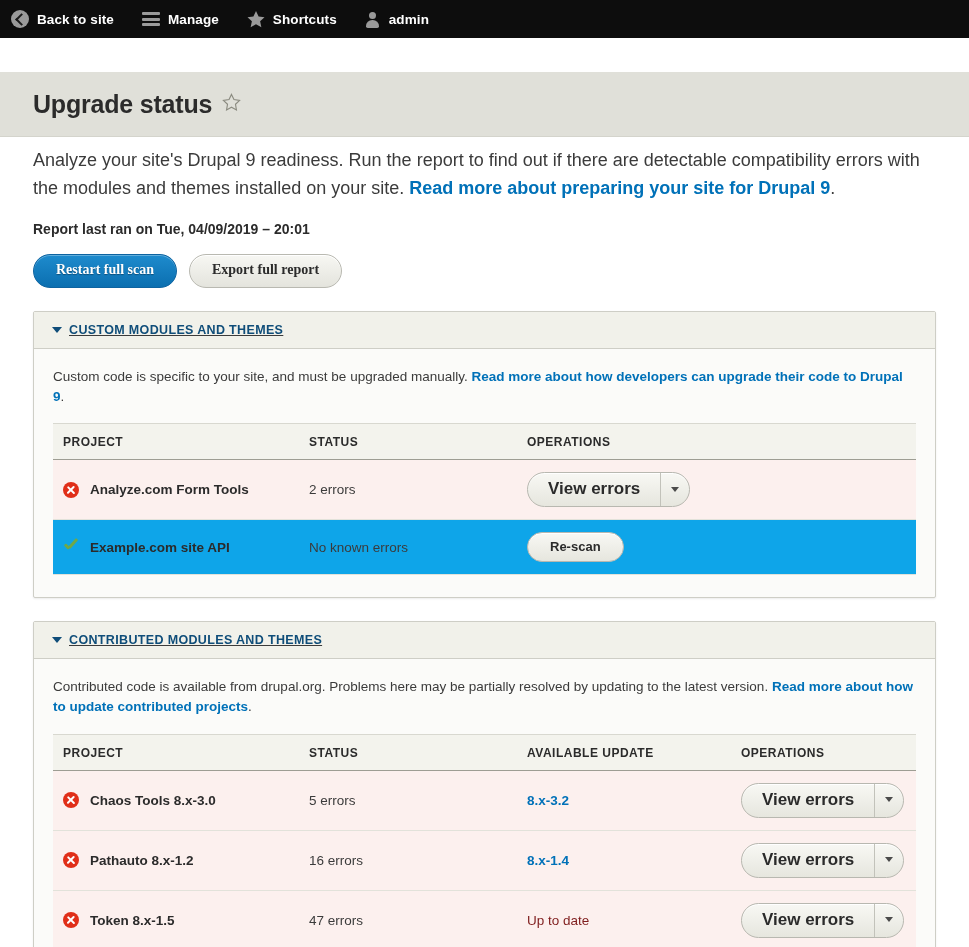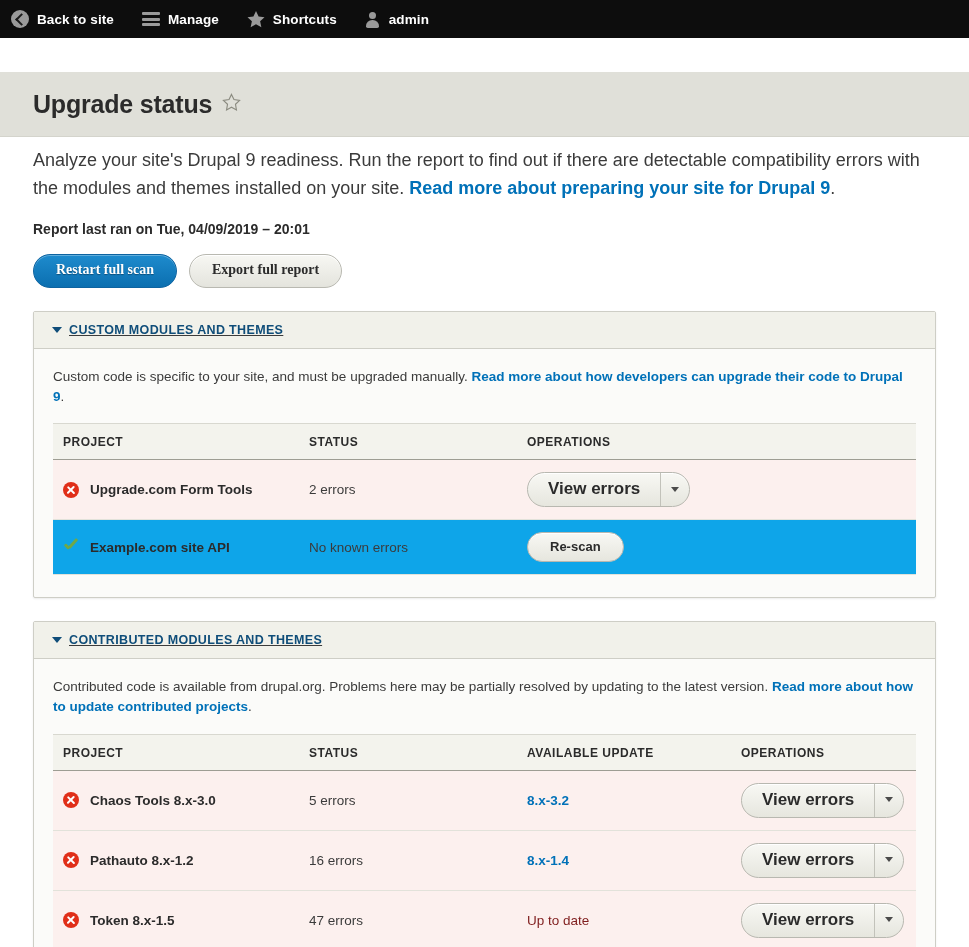--- a/index.html
+++ b/index.html
@@ -348,21 +348,21 @@
             <th class="col-project">Project</th>
             <th class="col-status">Status</th>
             <th>Operations</th>
           </tr>
         </thead>
         <tbody>
           <tr class="row-error">
             <td class="col-project">
               <span class="project-cell">
                 <span class="ico-error"></span>
-                <span class="project-name">Upgrade.com Form Tools</span>
+                <span class="project-name">Analyze.com Form Tools</span>
               </span>
             </td>
             <td class="col-status">2 errors</td>
             <td class="ops-cell">
               <span class="dropbutton">
                 <span class="db-main">View errors</span>
                 <span class="db-toggle">
                     <span class="caret-sm"></span>
                   </span>
               </span>

